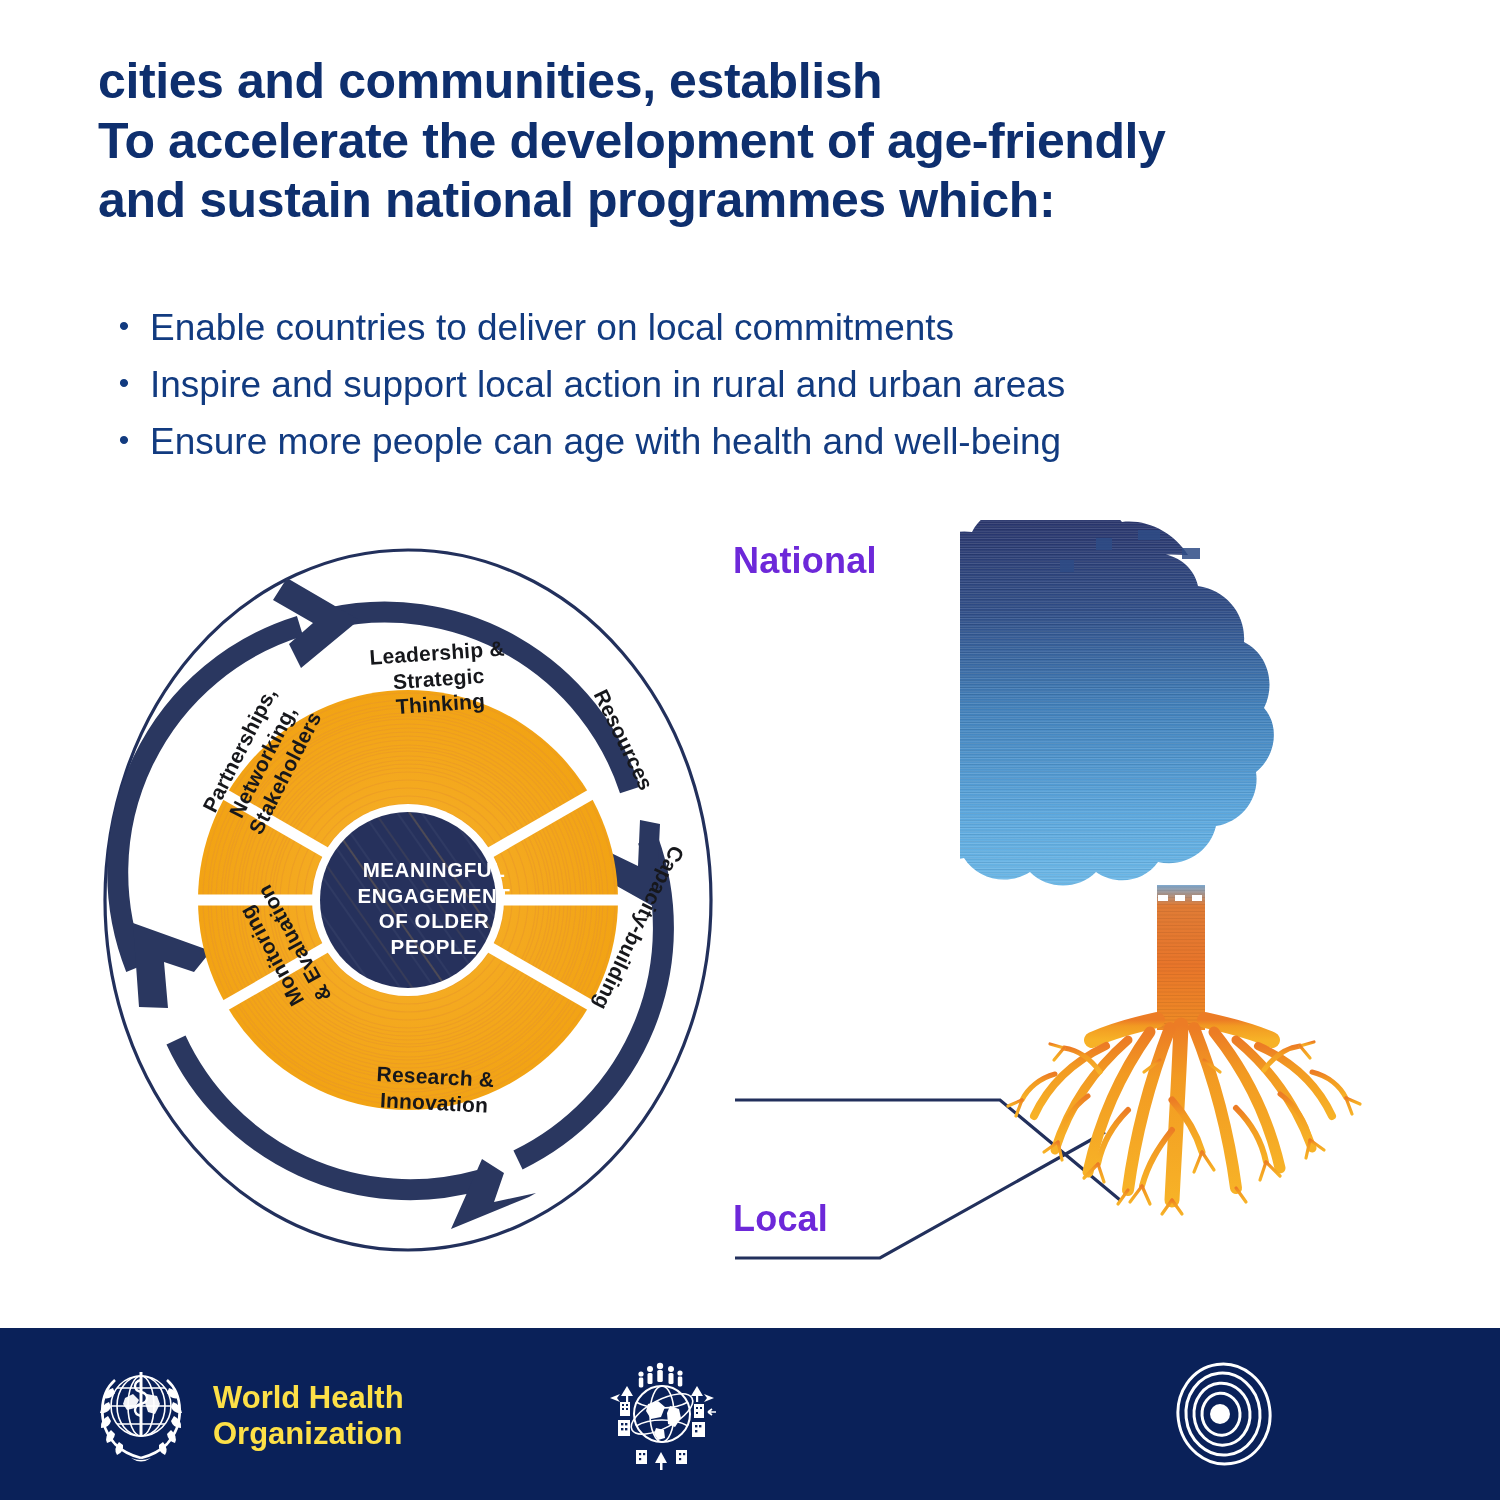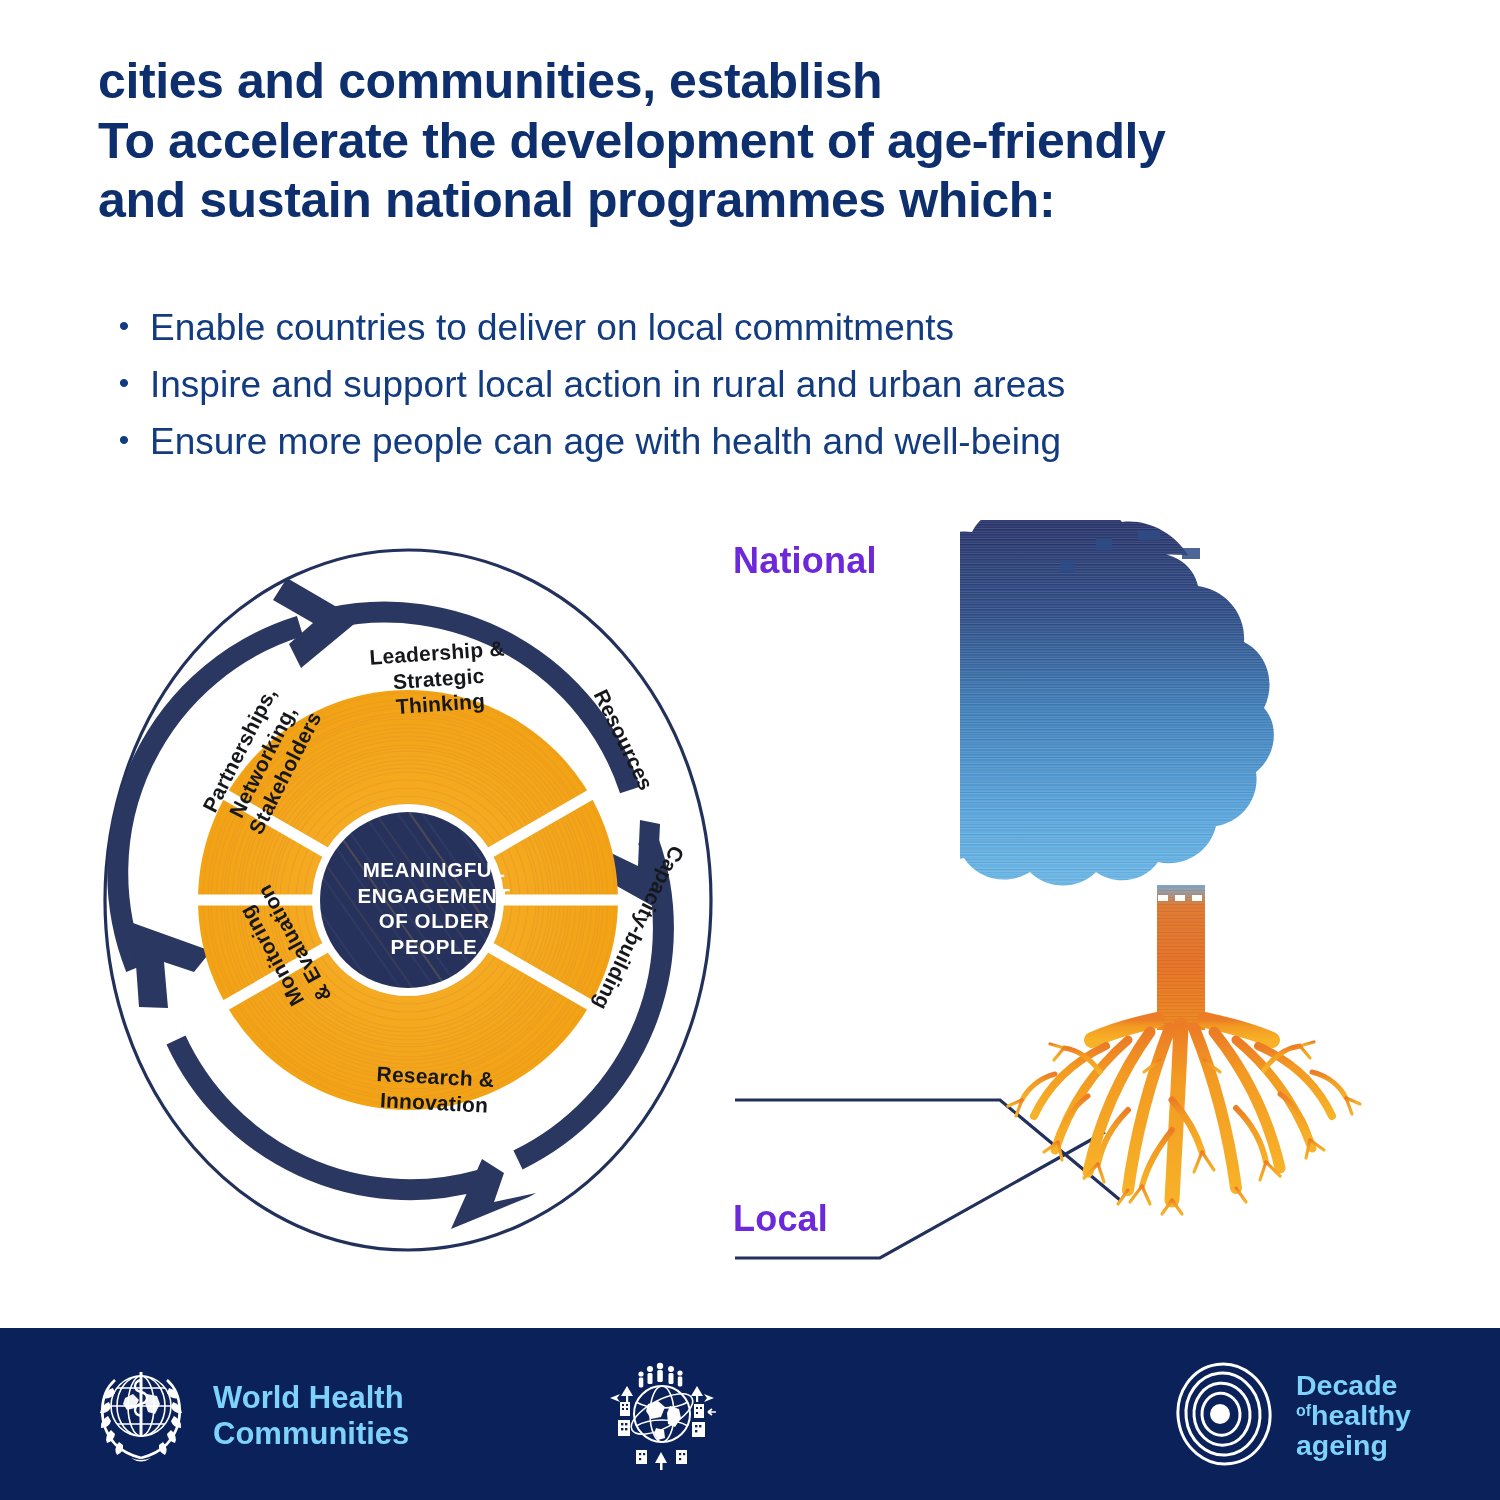--- a/index.html
+++ b/index.html
@@ -108,21 +108,21 @@
     position:absolute;
     display:flex;
     align-items:center;
   }
   #logo-who      { left:85px;  top:30px; }
   #logo-network  { left:608px; top:30px; }
   #logo-decade   { left:1168px;top:30px; }
 
   .logo-mark { flex:0 0 auto; }
   .logo-text {
-    color:#7dd3fc;
+    color:#fde047;
     font-weight:bold;
     margin-left:16px;
   }
   #who-text   { font-size:31px; line-height:1.16; }
   #net-text   { font-size:21.5px; line-height:1.33; }
   #dec-text   { font-size:28.5px; line-height:1.05; }
   #dec-text .dec-of { font-size:16px; font-weight:bold; vertical-align:0.55em; }
 </style>
 </head>
 <body>
@@ -417,21 +417,21 @@
           <path d="M88 44 q8 3 9 11 q-8 1 -11 -6 z"></path>
           <path d="M89 58 q8 4 7 12 q-8 0 -10 -7 z"></path>
           <path d="M86 72 q7 6 4 13 q-7 -2 -8 -9 z"></path>
           <path d="M78 84 q6 7 2 13 q-7 -3 -6 -10 z"></path>
           <path d="M46 100 q10 4 20 0 q-10 7 -20 0 z"></path>
         </g>
       </svg>
     </div>
     <div class="logo-text" id="who-text">
       <div>World Health</div>
-      <div>Communities</div>
+      <div>Organization</div>
     </div>
   </div>
 
   <div class="logo-block" id="logo-network">
     <div class="logo-mark">
       <svg width="108" height="112" viewBox="0 0 108 112">
 
         <g>
           <circle cx="54" cy="56" r="28" fill="none" stroke="#ffffff" stroke-width="2"></circle>
           <ellipse cx="54" cy="56" rx="12" ry="28" fill="none" stroke="#ffffff" stroke-width="1.6"></ellipse>
@@ -508,20 +508,15 @@
       <svg width="112" height="112" viewBox="0 0 112 112">
         <g fill="none" stroke="#ffffff" stroke-width="3">
           <ellipse cx="56" cy="56" rx="46" ry="50" transform="rotate(-8 56 56)"></ellipse>
           <ellipse cx="55" cy="56" rx="37" ry="41" transform="rotate(-6 56 56)"></ellipse>
           <ellipse cx="54" cy="56" rx="28" ry="31" transform="rotate(-5 56 56)"></ellipse>
           <ellipse cx="53" cy="56" rx="19" ry="21" transform="rotate(-4 56 56)"></ellipse>
         </g>
         <circle cx="52" cy="56" r="10" fill="#ffffff"></circle>
       </svg>
     </div>
-    <div class="logo-text" id="dec-text">
-      <div>Decade</div>
-      <div><span class="dec-of">of</span><span>healthy</span></div>
-      <div>ageing</div>
-    </div>
   </div>
 
 </div>
 
 </body></html>

